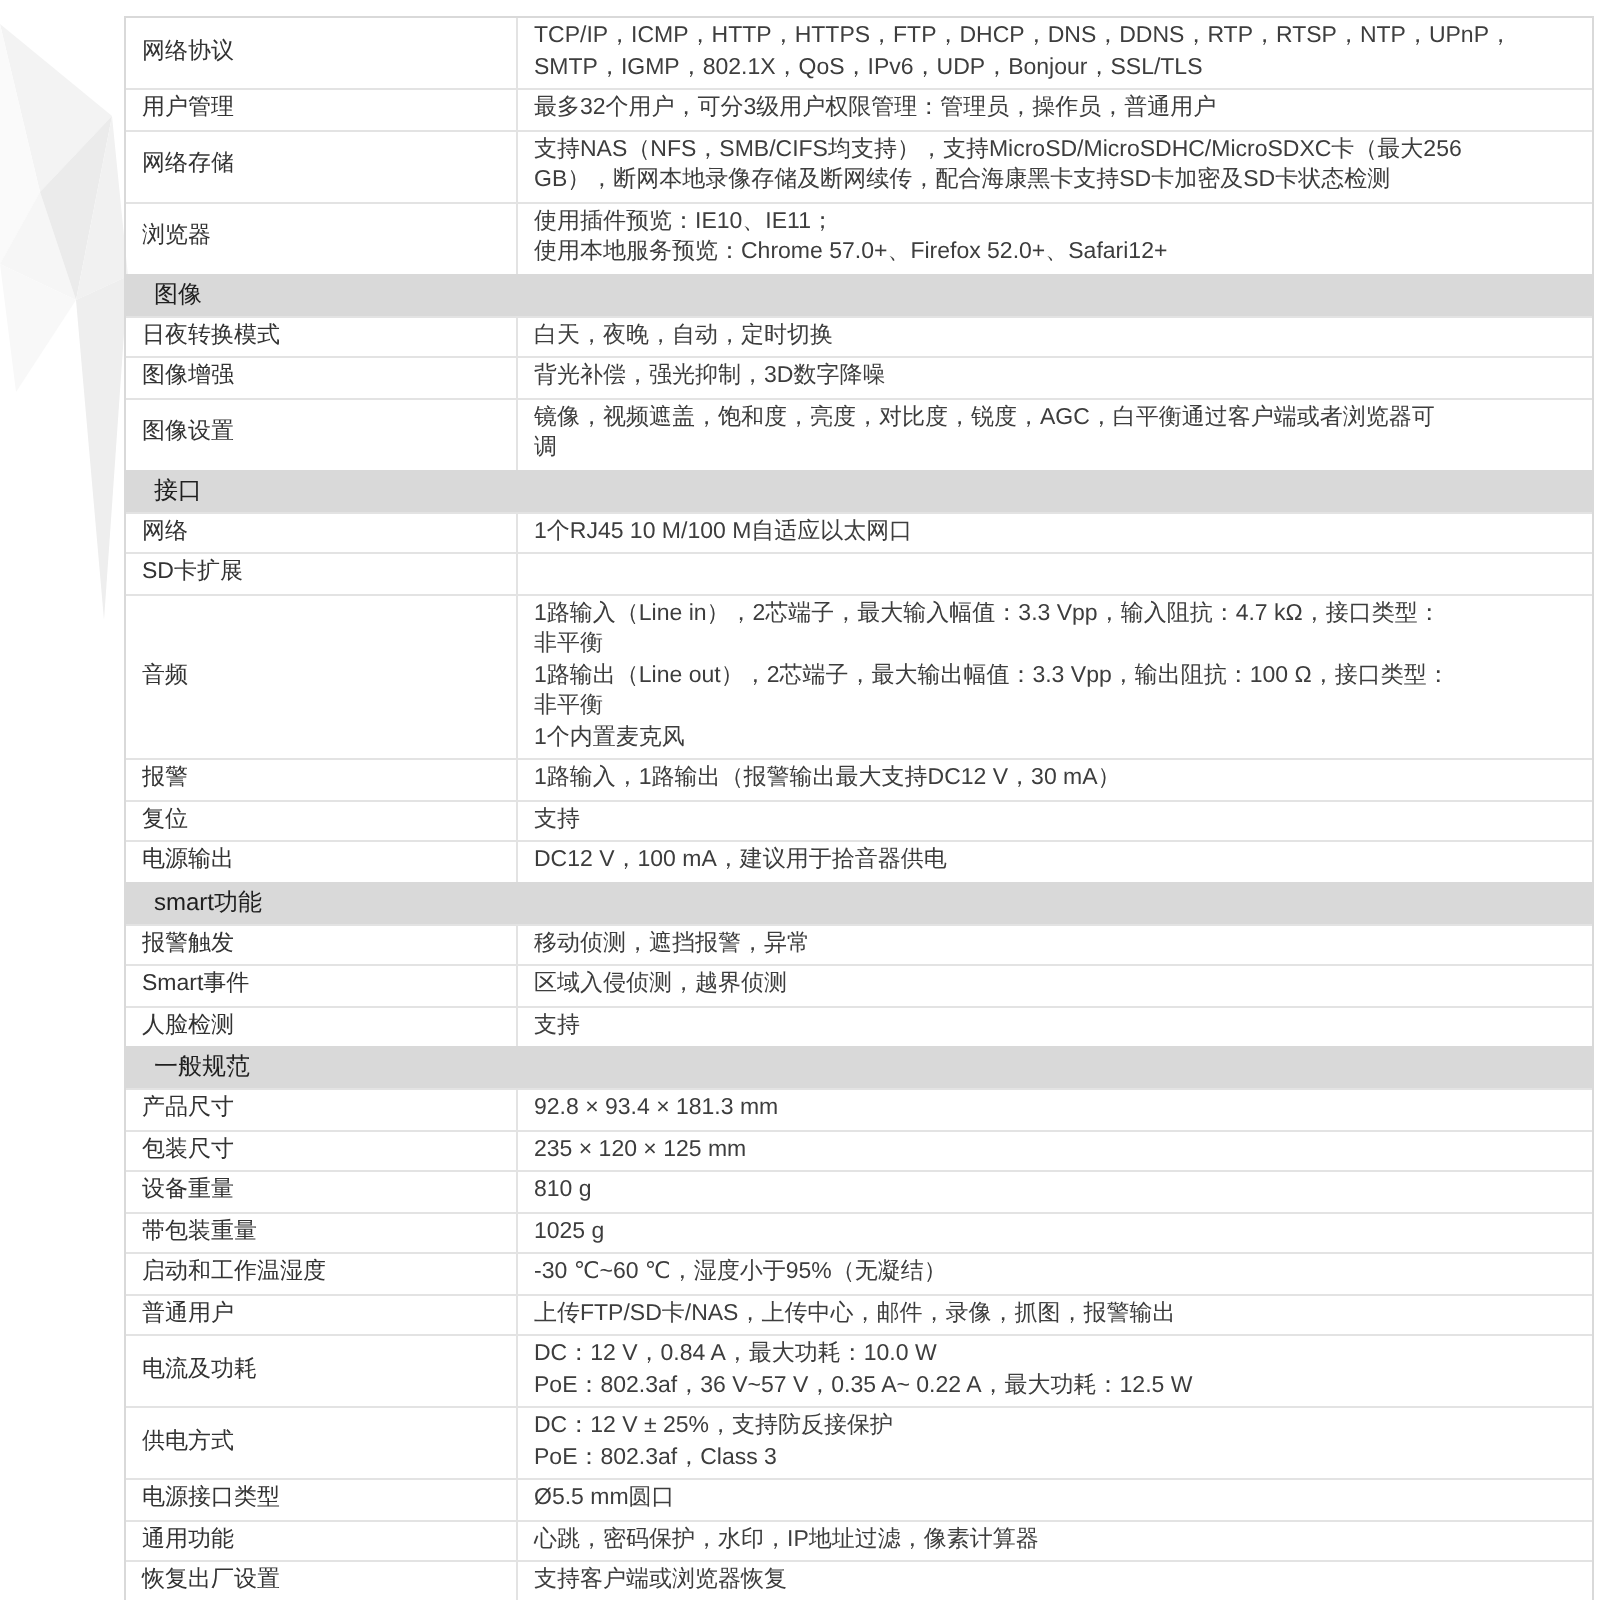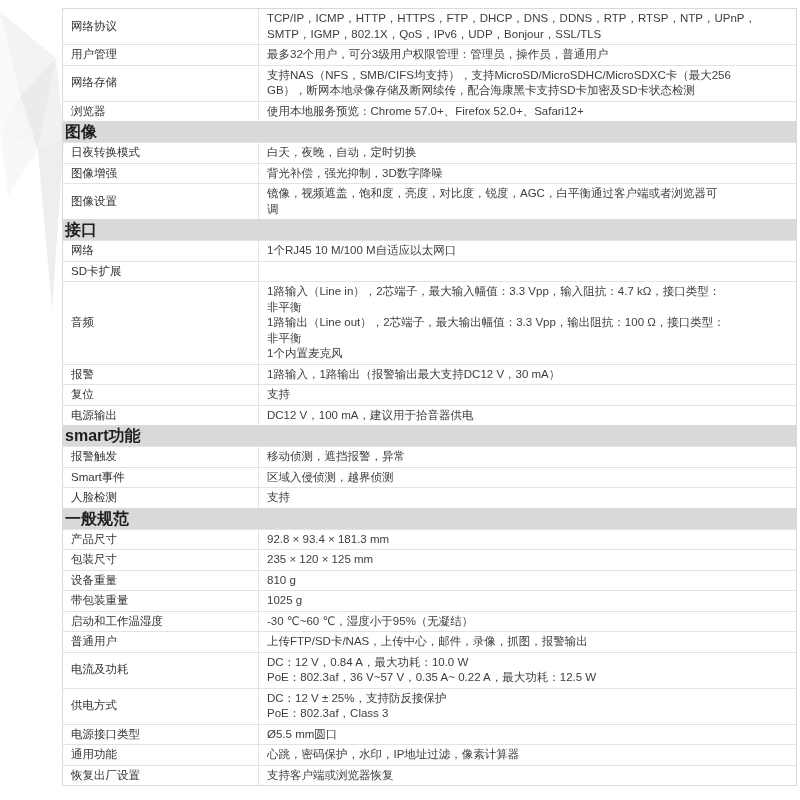--- a/index.html
+++ b/index.html
@@ -20,24 +20,24 @@
     position: absolute;
     left: 62px; top: 8px;
     width: 735px;
     border: 1px solid #d9d9d9;
     border-bottom: 1px solid #d9d9d9;
     color: #3a3a3a;
     font-size: 11.5px;
   }
   .section-header {
     background: #d9d9d9;
-    font-weight: bold;
-    font-size: 16px;
+    font-weight: normal;
+    font-size: 12px;
     color: #1f1f1f;
-    padding: 2px 8px 3px 2px;
+    padding: 2px 8px 3px 14px;
     line-height: 15px;
     border-top: 1px solid #d9d9d9;
   }
   .spec-row {
     display: flex;
     border-top: 1px solid #e3e3e3;
   }
   .spec-row:first-child { border-top: none; }
   .spec-label {
     width: 196px;
@@ -91,20 +91,21 @@
     <div class="spec-row">
       <div class="spec-label">网络存储</div>
       <div class="spec-value">
         <div class="value-line">支持NAS（NFS，SMB/CIFS均支持），支持MicroSD/MicroSDHC/MicroSDXC卡（最大256</div>
         <div class="value-line">GB），断网本地录像存储及断网续传，配合海康黑卡支持SD卡加密及SD卡状态检测</div>
       </div>
     </div>
     <div class="spec-row">
       <div class="spec-label">浏览器</div>
       <div class="spec-value">
+        <div class="value-line">使用插件预览：IE10、IE11；</div>
         <div class="value-line">使用本地服务预览：Chrome 57.0+、Firefox 52.0+、Safari12+</div>
       </div>
     </div>
     <div class="section-header">图像</div>
     <div class="spec-row">
       <div class="spec-label">日夜转换模式</div>
       <div class="spec-value">
         <div class="value-line">白天，夜晚，自动，定时切换</div>
       </div>
     </div>

